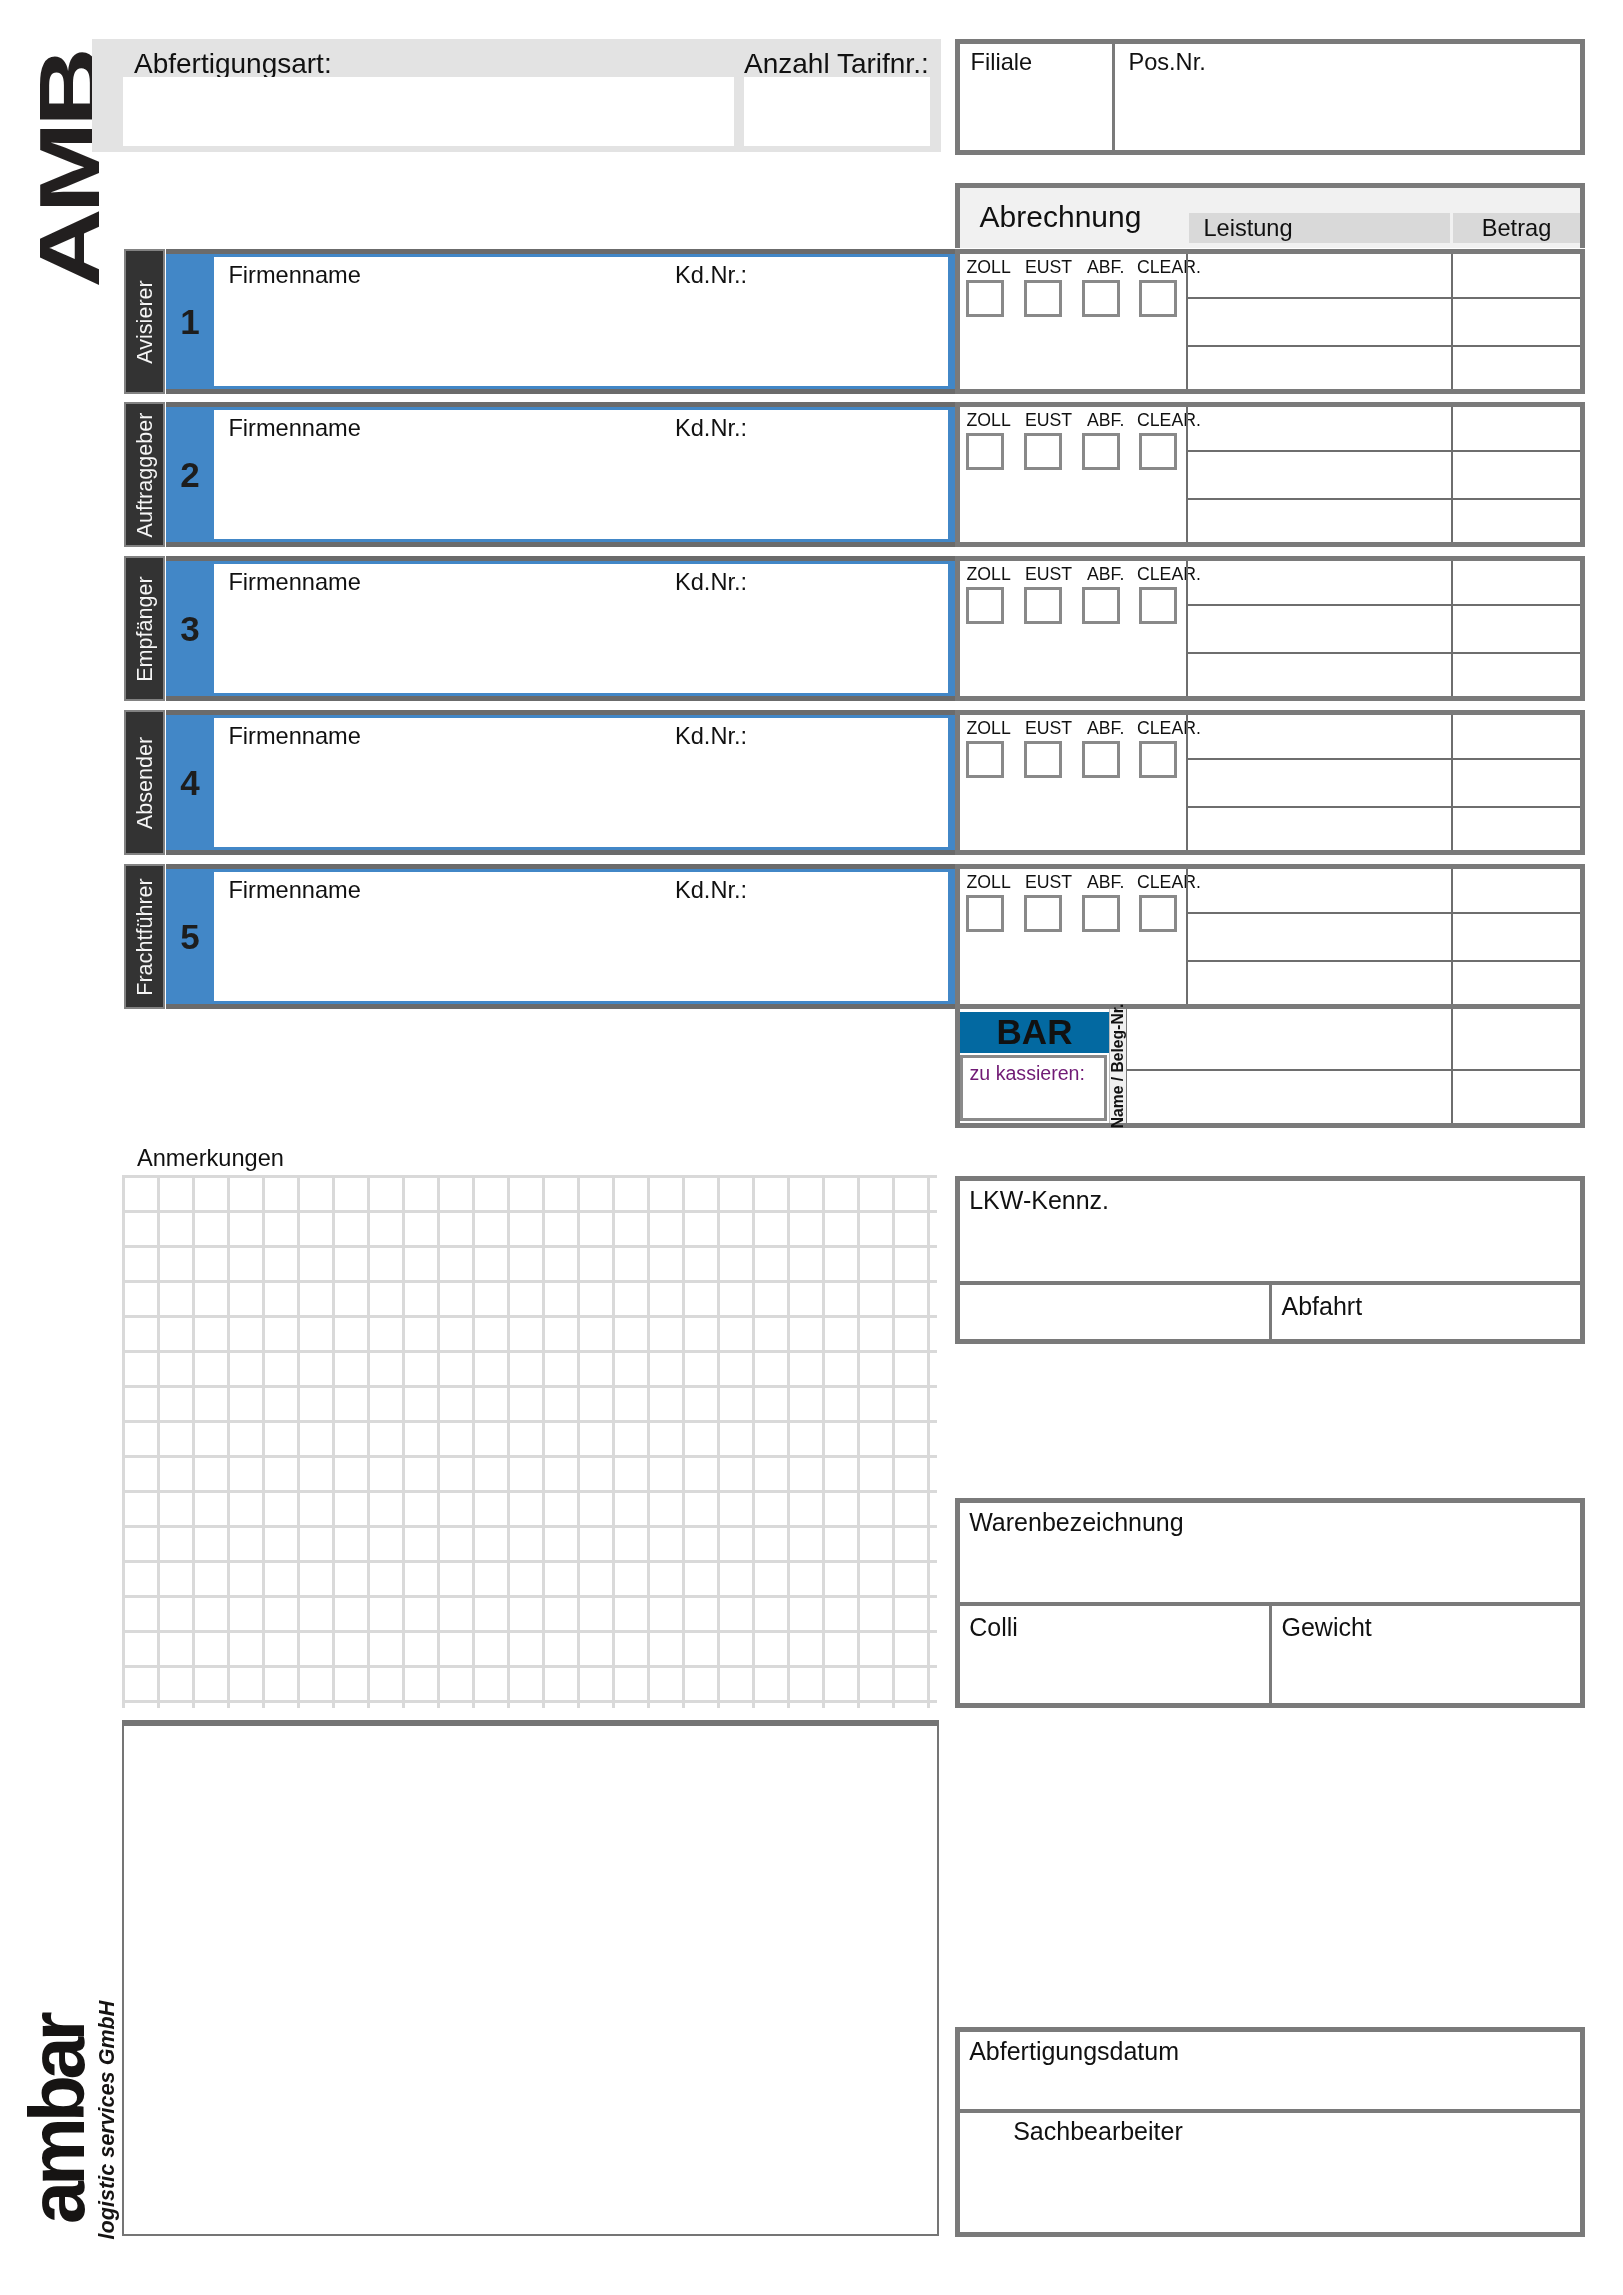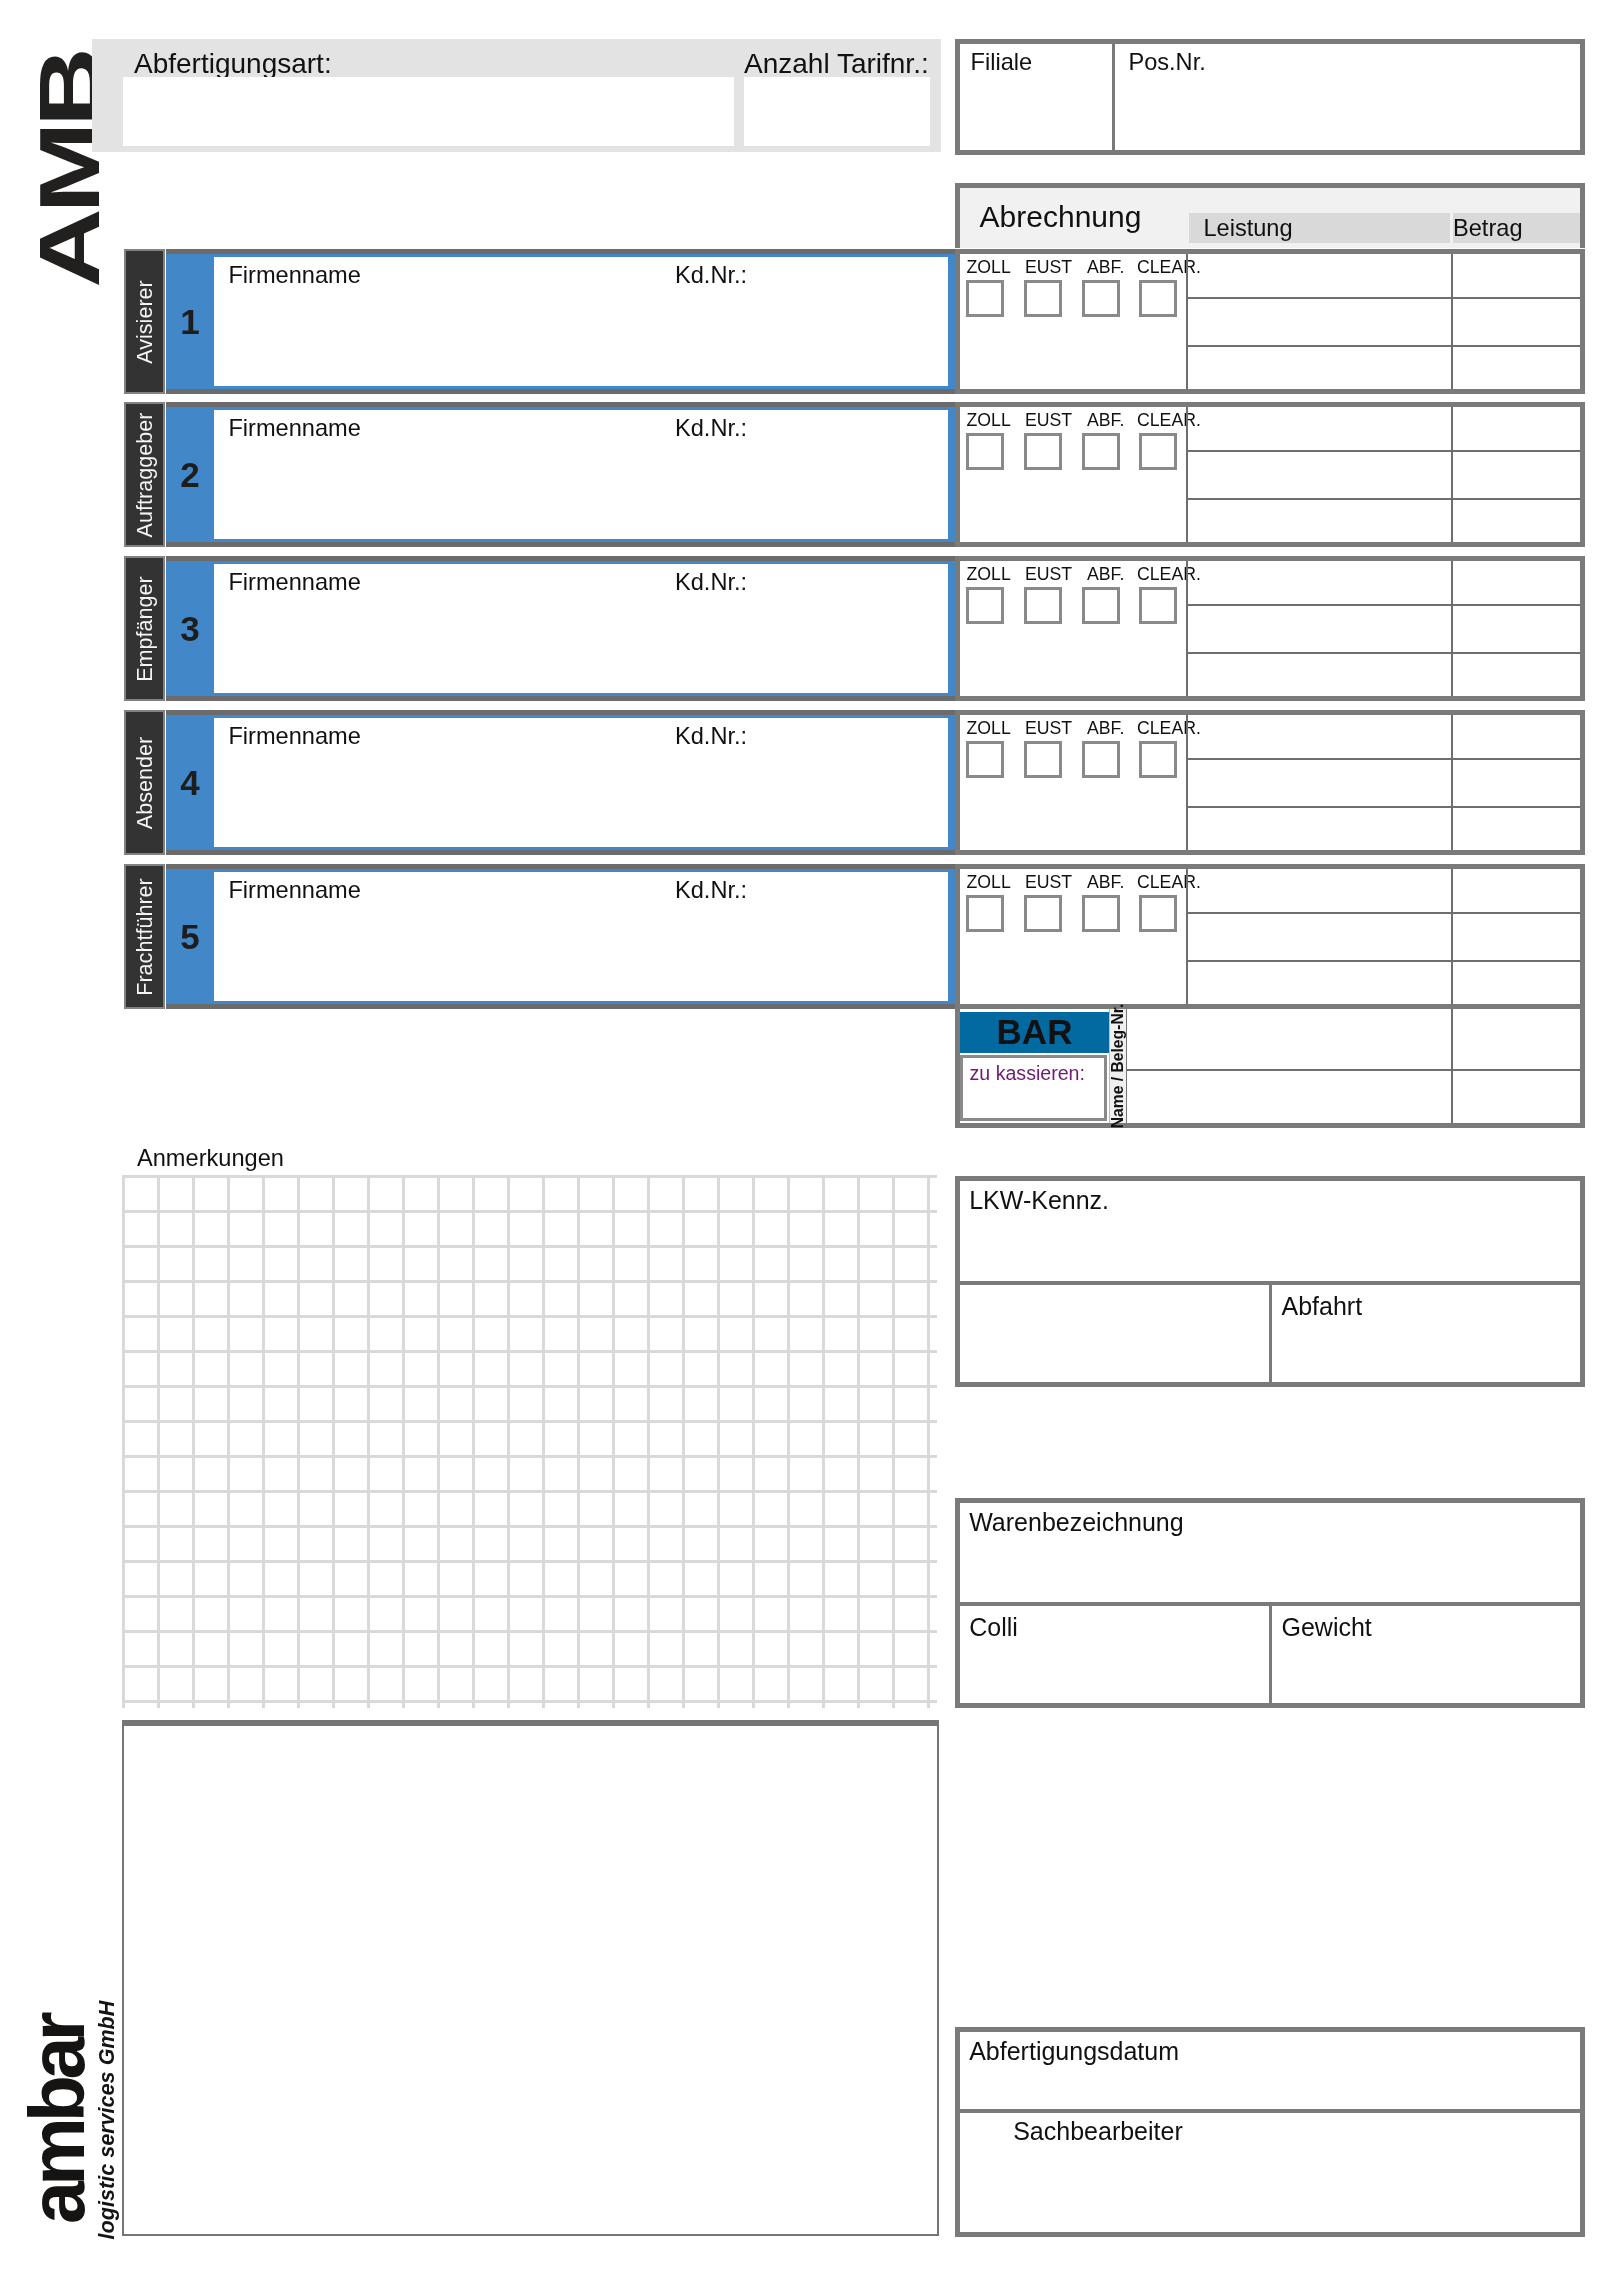--- a/index.html
+++ b/index.html
@@ -106,21 +106,21 @@
       <span class="cell-label" style="left:10.5px; top:5.2px; font-size:23.6px;">Filiale</span>
     </div>
     <div class="cell" style="left:154px; top:0; right:0; bottom:0;">
       <span class="cell-label" style="left:14.4px; top:5.2px; font-size:23.6px;">Pos.Nr.</span>
     </div>
   </div>
 
   <div class="rbox abr-head">
     <span class="abr-title">Abrechnung</span>
     <div class="col-head" style="left:229px; width:261px; padding-left:14.4px;">Leistung</div>
-    <div class="col-head" style="left:493px; width:127px; ">Betrag</div>
+    <div class="col-head" style="left:493px; width:127px; text-align:center;">Betrag</div>
   </div>
 
   <div class="party-strip" style="top:249px;">
     <span class="vtext">Avisierer</span>
   </div>
   <div class="party-box" style="top:249px;">
     <div class="party-num">1</div>
     <div class="party-panel">
       <span class="pf-label">Firmenname</span>
       <span class="pk-label">Kd.Nr.:</span>
@@ -285,21 +285,21 @@
     <div class="cell" style="left:167px; top:62px; width:324px; height:52px;"></div>
     <div class="cell" style="left:493px; top:0;    width:127px; height:60px;"></div>
     <div class="cell" style="left:493px; top:62px; width:127px; height:52px;"></div>
   </div>
 
   <span class="abs anm-label">Anmerkungen</span>
   <div class="abs note-grid"></div>
 
   <div class="abs big-box"></div>
 
-  <div class="rbox" style="top:1176px; height:211px;">
+  <div class="rbox" style="top:1176px; height:168px;">
     <div class="cell" style="left:0; top:0; right:0; height:100px;">
       <span class="cell-label" style="left:9.2px; top:5.2px;">LKW-Kennz.</span>
     </div>
     <div class="hdivider" style="top:100px;"></div>
     <div class="vdivider4" style="left:309px; top:104px; bottom:0;"></div>
     <div class="cell" style="left:311px; top:104px; right:0; bottom:0;">
       <span class="cell-label" style="left:10.5px; top:6.5px;">Abfahrt</span>
     </div>
   </div>
 

